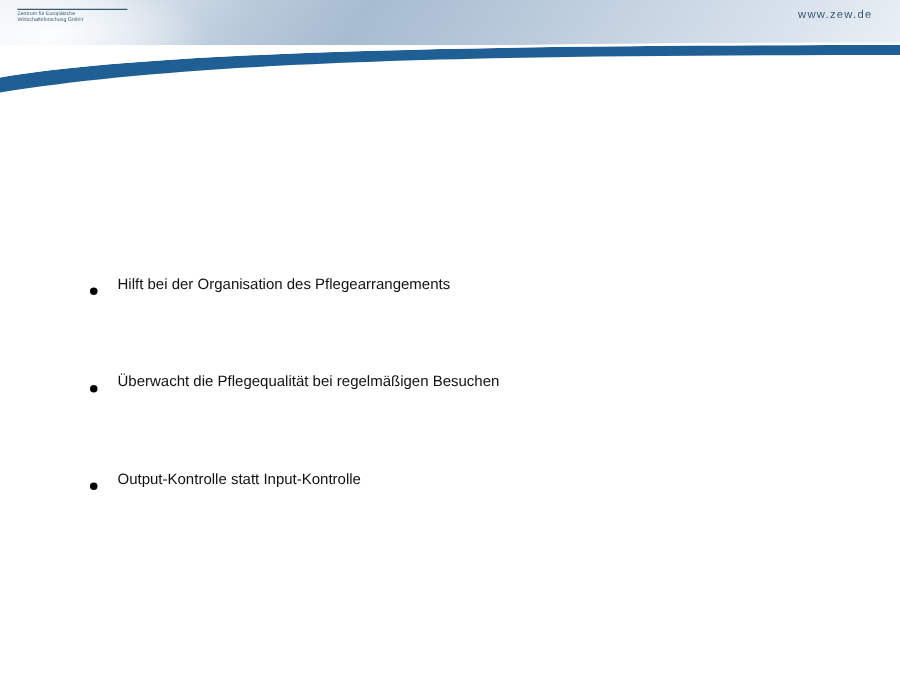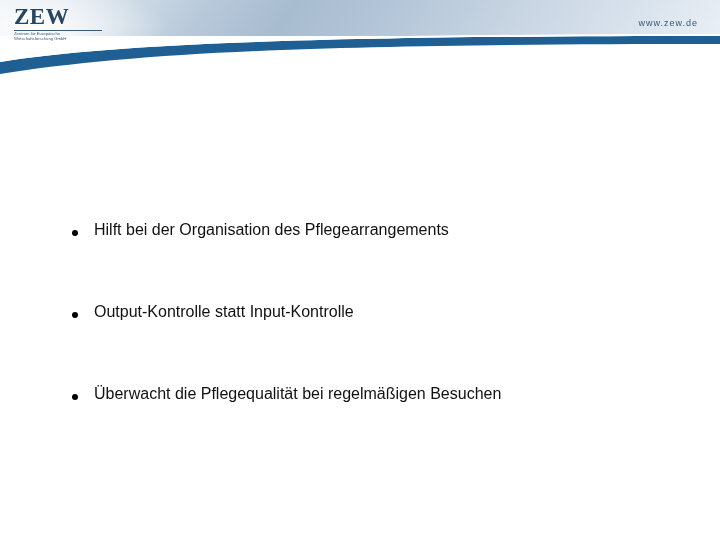--- a/index.html
+++ b/index.html
@@ -63,21 +63,20 @@
     color: #3a5a75;
     white-space: pre-line;
   }
   .url {
     position: absolute;
     top: 6px;
     right: 22px;
     font-size: 9px;
     color: #3a5a75;
     letter-spacing: 1px;
-    margin-top: 12px;
   }
   
   .swoosh {
     position: absolute;
     top: 0; left: 0;
     width: 720px; height: 78px;
     pointer-events: none;
   }
   
   .title {
@@ -90,21 +89,21 @@
   
   .content {
     position: absolute;
     top: 220px;
     left: 72px;
     right: 40px;
   }
   .bullet {
     display: flex;
     align-items: flex-start;
-    font-size: 16px;
+    font-size: 12px;
     color: #111;
     margin-bottom: 62px;
     line-height: 1.25;
   }
   .dot {
     width: 6px;
     height: 6px;
     border-radius: 50%;
     background: #000;
     flex: 0 0 6px;
@@ -119,38 +118,37 @@
 
   <div class="header">
     <div class="header-bg"></div>
 
     <svg class="swoosh" viewBox="0 0 720 78" preserveAspectRatio="none">
       <path d="M0,62 C120,42 360,36 720,36 L720,44 C360,44 150,50 0,74 Z" fill="#1f5f93"></path>
       <path d="M0,60 C120,40 360,34 720,34 L720,36 C360,36 120,42 0,62 Z" fill="#ffffff"></path>
     </svg>
 
     <div class="logo">
-      <div class="logo-main">ZEW</div>
       <div class="logo-rule"></div>
       <div class="logo-sub">Zentrum für Europäische
 Wirtschaftsforschung GmbH</div>
     </div>
 
     <div class="url">www.zew.de</div>
   </div>
 
 
   <div class="content">
     <div class="bullet">
       <span class="dot"></span>
       <span>Hilft bei der Organisation des Pflegearrangements</span>
     </div>
     <div class="bullet">
       <span class="dot"></span>
-      <span>Output-Kontrolle statt Input-Kontrolle</span>
+      <span>Überwacht die Pflegequalität bei regelmäßigen Besuchen</span>
     </div>
     <div class="bullet">
       <span class="dot"></span>
-      <span>Überwacht die Pflegequalität bei regelmäßigen Besuchen</span>
+      <span>Output-Kontrolle statt Input-Kontrolle</span>
     </div>
   </div>
 
 </div>
 
 </body></html>

